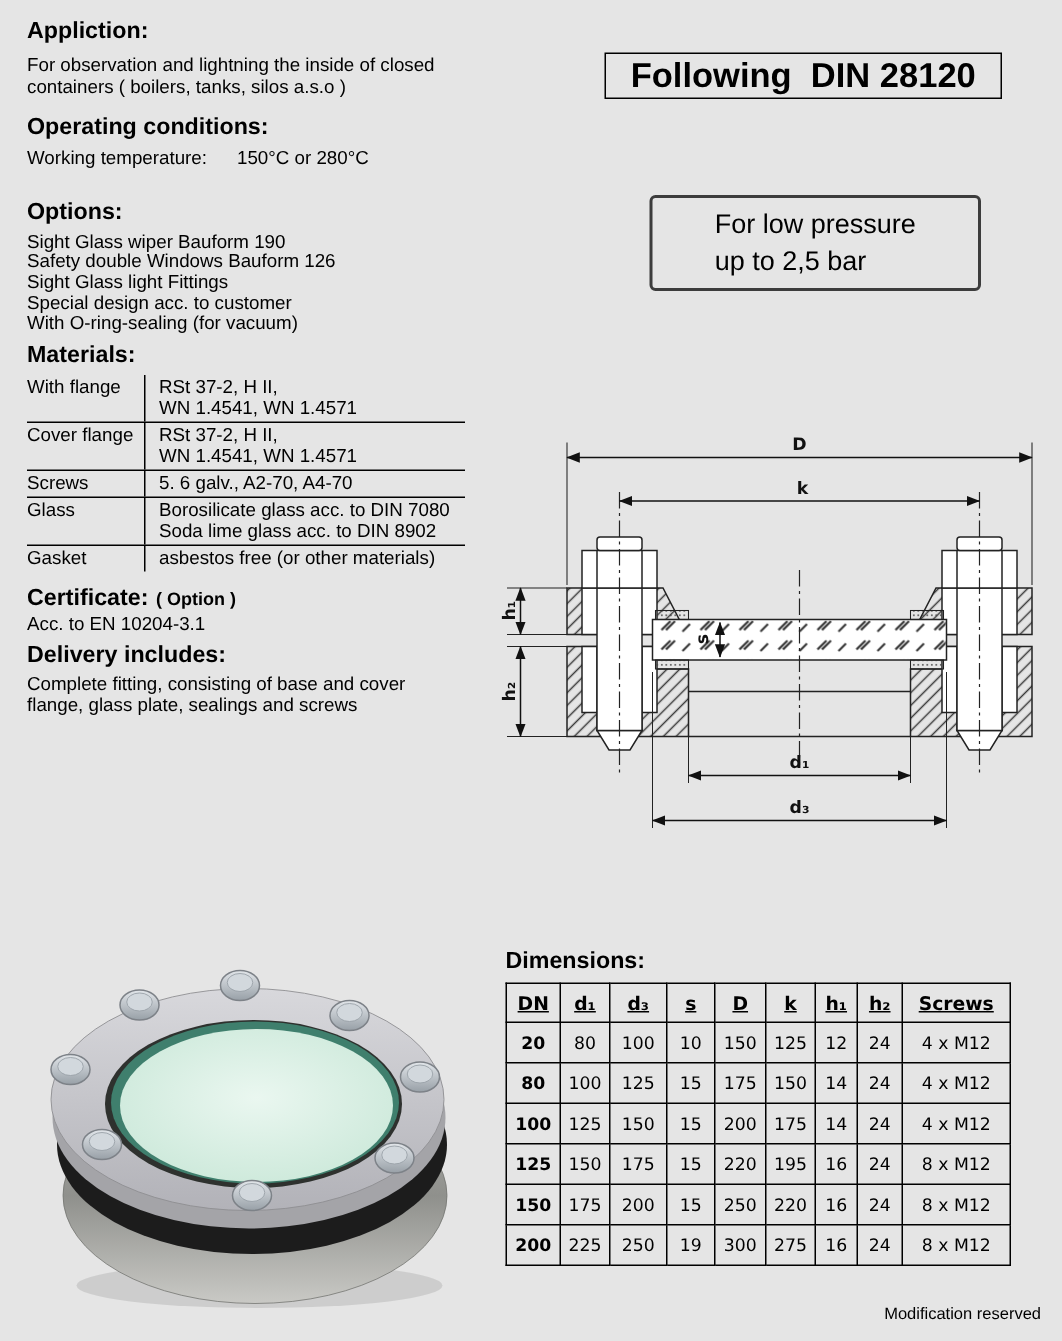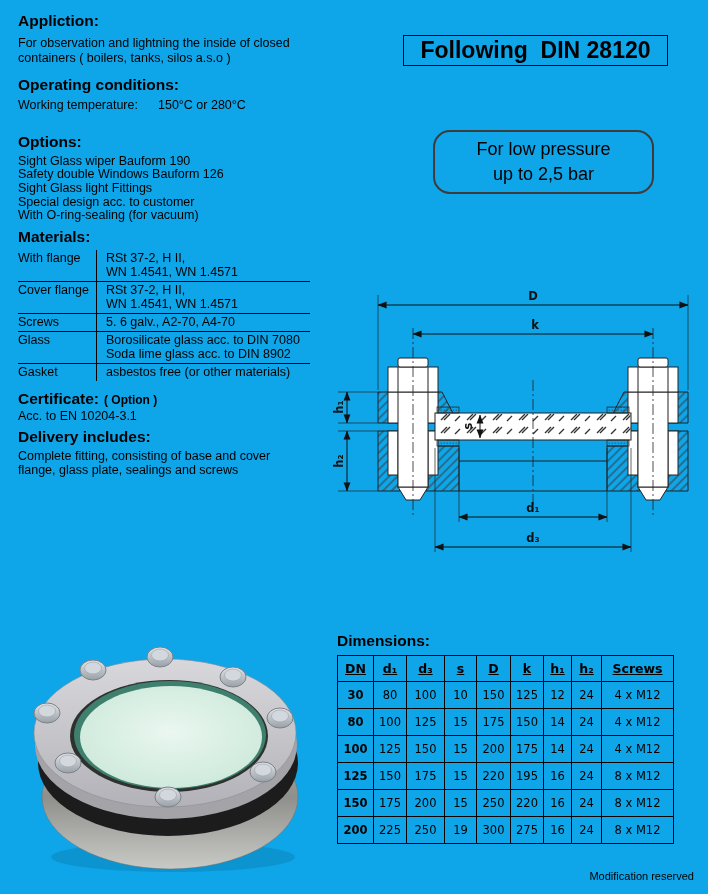--- a/index.html
+++ b/index.html
@@ -1,17 +1,17 @@
 <!DOCTYPE html>
 <html><head>
 <meta charset="utf-8">
 <style>
   html,body{margin:0;padding:0;background:#888;}
   .page{
-    position:relative; width:708px; height:894px; background:#0ea5e9;
+    position:relative; width:708px; height:894px; background:#e5e5e5;
     font-family:"Liberation Sans",sans-serif; color:#000;
     overflow:hidden; margin:0 auto;
   }
   .abs{position:absolute;}
   .h1{font-size:15.5px; font-weight:bold; margin:0; line-height:1.15;}
   .h1-small{font-size:12px; font-weight:bold; margin-left:5px;}
   .body-txt{font-size:12.5px; line-height:15px; white-space:pre-line;}
   .mt4{margin-top:4px;} .mt6{margin-top:6px;}
 
   
@@ -29,22 +29,22 @@
   .mat-value{font-size:12.5px; line-height:14px; padding:1px 0 2px 9px; white-space:pre-line;}
 
   
   .din-box{
     left:403px; top:35px; width:263px; height:29px;
     border:1.5px solid #000; display:flex; align-items:center; justify-content:center;
     font-size:23px; white-space:pre;font-weight:bold;
   }
   .pressure-box{
     left:433px; top:130px; width:217px; height:60px;
-    border:2px solid #3c3c3c; border-radius:17px;
-    display:flex; align-items:center; justify-content:center; text-align:center;
+    border:2px solid #3c3c3c; border-radius:4px;
+    display:flex; align-items:center; justify-content:center; text-align:left;
     font-size:18px; line-height:25px; white-space:pre-line;
   }
 
   
   .dims-wrap{left:337px; top:632px;}
   table.dims{border-collapse:collapse; table-layout:fixed; margin-top:5px; font-family:"DejaVu Sans",sans-serif;}
   table.dims th, table.dims td{border:1px solid #000; text-align:center; padding:0;}
   table.dims th{font-size:12.5px; font-weight:bold; height:25px;text-decoration:underline;}
   table.dims td{font-size:11.5px; height:26px;}
   table.dims td.dn{font-weight:bold;}
@@ -324,21 +324,21 @@
           <th>s</th>
           <th>D</th>
           <th>k</th>
           <th>h₁</th>
           <th>h₂</th>
           <th>Screws</th>
         </tr>
       </thead>
       <tbody>
         <tr>
-          <td class="dn">30</td>
+          <td class="dn">20</td>
           <td>80</td>
           <td>100</td>
           <td>10</td>
           <td>150</td>
           <td>125</td>
           <td>12</td>
           <td>24</td>
           <td>4 x M12</td>
         </tr>
         <tr>

